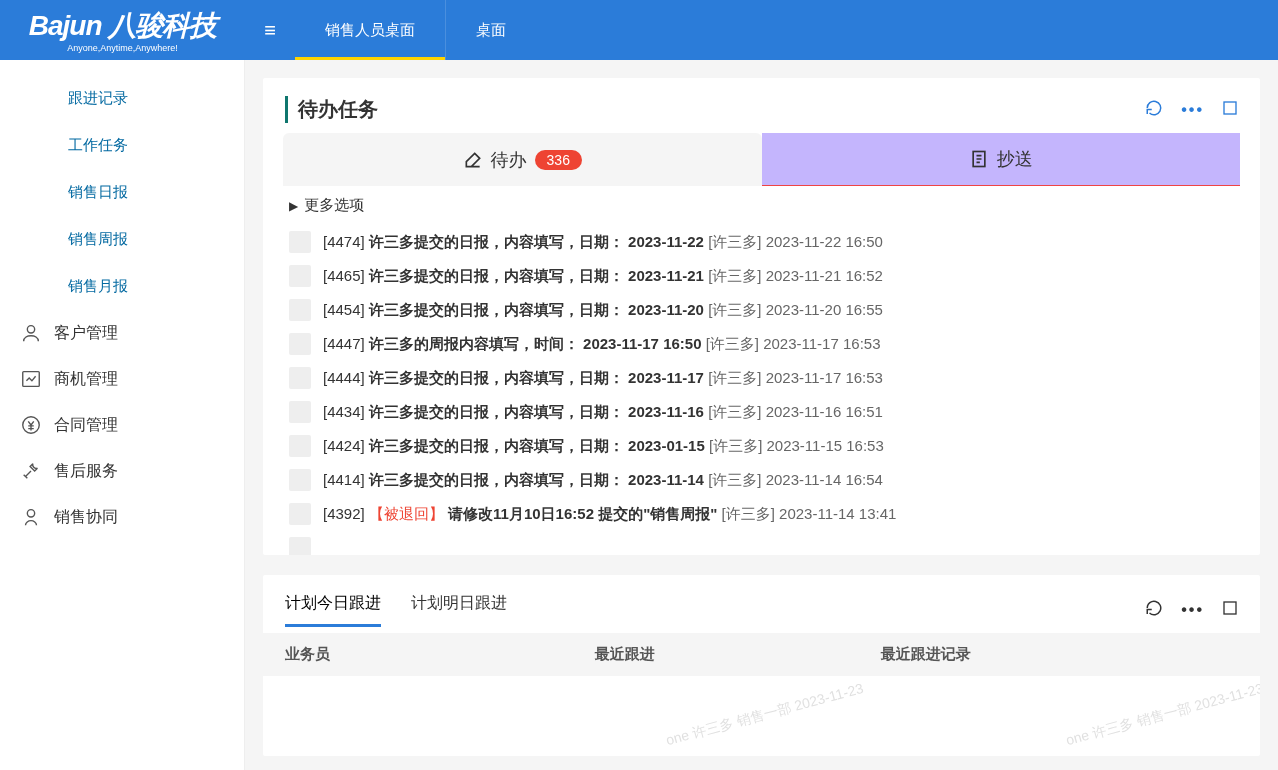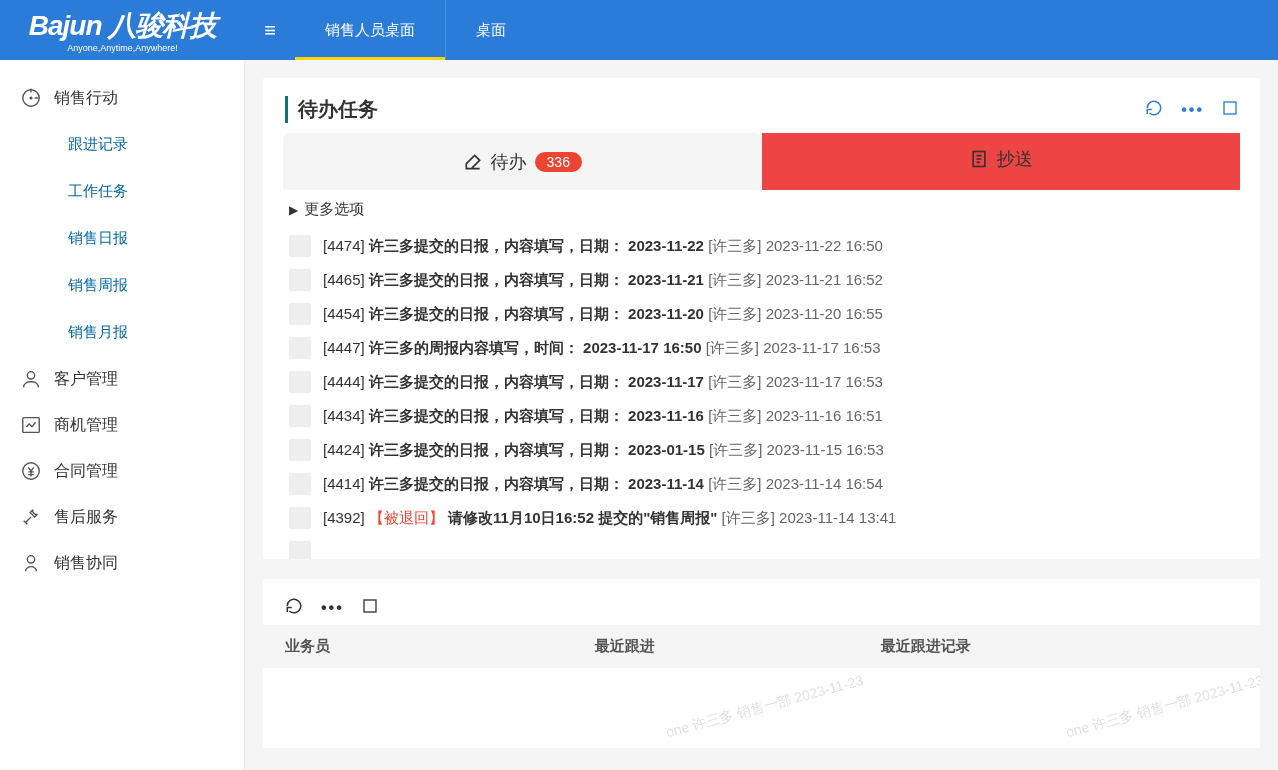--- a/index.html
+++ b/index.html
@@ -25,21 +25,21 @@
 .content { flex: 1; padding: 18px 18px 0 18px; overflow-y: auto; }
 
 
 .panel { background: #fff; border-radius: 2px; margin-bottom: 20px; }
 .panel-head { display: flex; align-items: center; justify-content: space-between; padding: 18px 22px 10px 22px; }
 .panel-title { font-size: 20px; font-weight: 600; border-left: 3px solid #0f766e; padding-left: 10px; }
 .panel-actions { display: flex; gap: 18px; color: #2b7cd9; align-items: center; }
 .panel-actions .act { cursor: pointer; font-size: 16px; }
 
 .tabs2 { display: flex; padding: 0 20px; }
-.tab2 { flex: 1; text-align: center; padding: 14px 0; font-size: 18px; cursor: pointer; display: flex; align-items: center; justify-content: center; gap: 8px; background: #ef4444; border-bottom: 5px solid #ef4444; }
+.tab2 { flex: 1; text-align: center; padding: 14px 0; font-size: 18px; cursor: pointer; display: flex; align-items: center; justify-content: center; gap: 8px; background: #c4b5fd; border-bottom: 1px solid #ef4444; }
 .tab2.active { background: #f5f5f5; border-bottom: none; border-radius: 6px 6px 0 0; }
 .badge { background: #e43; color: #fff; border-radius: 12px; padding: 2px 12px; font-size: 14px; }
 .tabicon { width: 20px; height: 20px; }
 
 .more-opt { padding: 10px 26px; font-size: 15px; display: flex; align-items: center; gap: 6px; cursor: pointer; }
 .more-opt .tri { font-size: 12px; }
 
 .task-list { padding: 0 26px 12px 26px; max-height: 330px; overflow-y: auto; }
 .task-row { display: flex; align-items: center; gap: 12px; padding: 6px 0; font-size: 15px; color: #333; white-space: nowrap; overflow: hidden; text-overflow: ellipsis; }
 .chk { width: 22px; height: 22px; background: #eee; border-radius: 2px; flex-shrink: 0; }
@@ -72,30 +72,20 @@
     <div class="logo-sub">Anyone,Anytime,Anywhere!</div>
   </div>
   <div class="menu-icon">≡</div>
   <div class="header-tab active">销售人员桌面</div>
   <div class="header-tab">桌面</div>
 </div>
 
 <div class="main">
   <div class="sidebar">
 
-    <div class="side-group">
-      <span class="ico">
-          <svg viewBox="0 0 24 24">
-            <circle cx="12" cy="12" r="9"></circle>
-            <circle cx="12" cy="12" r="1" fill="#555"></circle>
-            <path d="M12 2v4M20 12h-4"></path>
-          </svg>
-        </span>
-      <span>销售行动</span>
-    </div>
     <div class="side-sub">跟进记录</div>
     <div class="side-sub">工作任务</div>
     <div class="side-sub">销售日报</div>
     <div class="side-sub">销售周报</div>
     <div class="side-sub">销售月报</div>
 
     <div class="side-group">
       <span class="ico">
           <svg viewBox="0 0 24 24">
             <circle cx="12" cy="8" r="4"></circle>
@@ -219,20 +209,24 @@
             <span><span class="tid">[4392]</span> <span class="ret">【被退回】</span> <span class="bld">请修改11月10日16:52 提交的"销售周报"</span> <span class="meta">[许三多] 2023-11-14 13:41</span></span>
           </div>
           <div class="task-row">
             <span class="chk"></span>
           </div>
         </div>
     </div>
 
     <div class="panel">
       <div class="subtabs">
+        <div class="subtabs-left">
+          <div class="subtab active">计划今日跟进</div>
+          <div class="subtab">计划明日跟进</div>
+        </div>
         <div class="panel-actions">
           <span class="act" style="color:#333;"><svg width="18" height="18" viewBox="0 0 24 24" fill="none" stroke="#333" stroke-width="2">
                 <path d="M3 12a9 9 0 1 1 3 6.7"></path>
                 <path d="M3 20v-6h6"></path>
               </svg></span>
           <span class="act" style="color:#333;letter-spacing:2px;font-weight:bold;">•••</span>
           <span class="act"><svg width="16" height="16" viewBox="0 0 24 24" fill="none" stroke="#333" stroke-width="2">
                 <rect x="3" y="3" width="18" height="18"></rect>
               </svg></span>
         </div>

